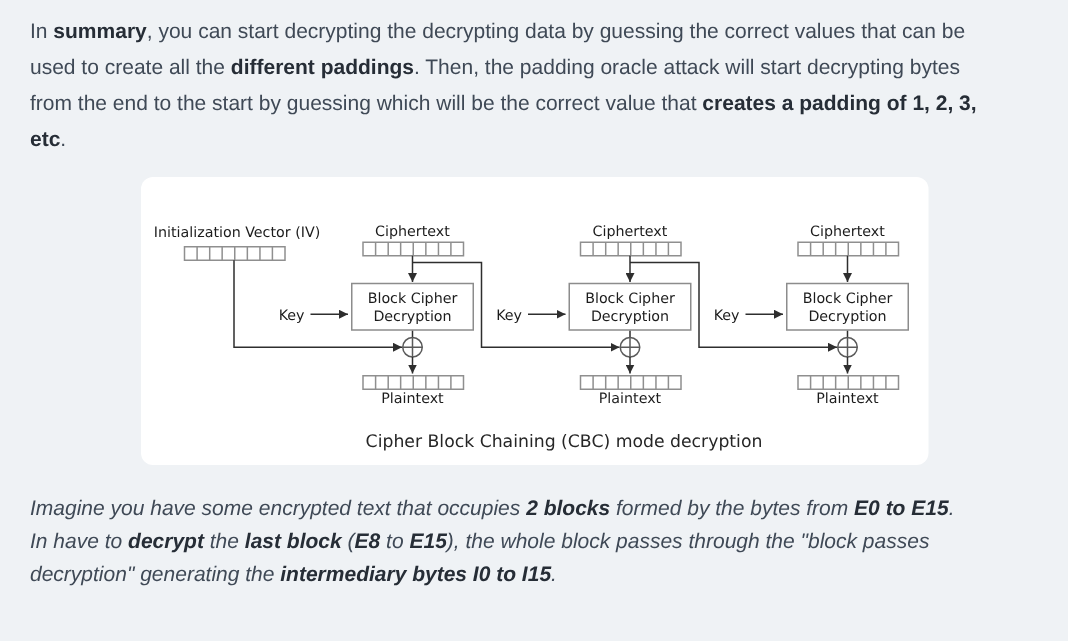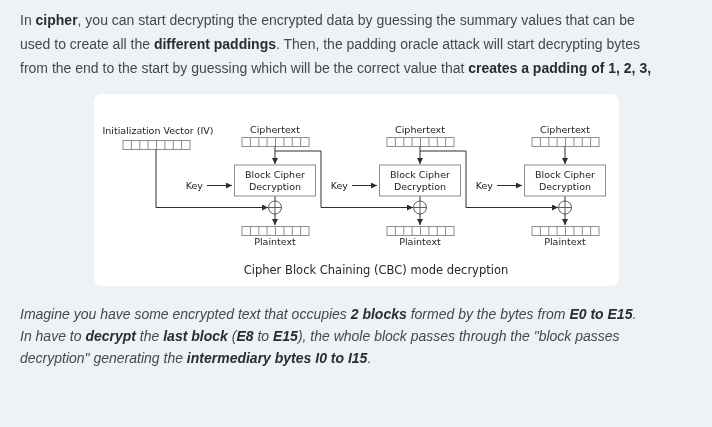--- a/index.html
+++ b/index.html
@@ -33,27 +33,30 @@
   .cellrect { stroke: #8f8f8f; stroke-width: 1; fill: #ffffff; }
   .celldiv { stroke: #8f8f8f; stroke-width: 1; fill: none; }
 </style>
 </head>
 <body>
 
 <main>
 
   <p class="para p1">
     <span class="line">
-      <span>In </span><span class="b">cipher</span><span>, you can start decrypting the encrypted data by guessing the summary values that can be</span>
+      <span>In </span><span class="b">summary</span><span>, you can start decrypting the decrypting data by guessing the correct values that can be</span>
     </span>
     <span class="line">
       <span>used to create all the </span><span class="b">different paddings</span><span>. Then, the padding oracle attack will start decrypting bytes</span>
     </span>
     <span class="line">
       <span>from the end to the start by guessing which will be the correct value that </span><span class="b">creates a padding of 1, 2, 3,</span>
+    </span>
+    <span class="line">
+      <span class="b">etc</span><span>.</span>
     </span>
   </p>
 
   <figure class="diagram-card" style="margin-top:14px;">
     <svg width="525" height="192" viewBox="0 0 525 192">
       <defs>
         <marker id="arr" viewBox="0 0 10 10" refX="10" refY="5" markerWidth="6" markerHeight="6" orient="auto">
           <path d="M0 0 L10 5 L0 10 z" fill="#2e2e2e"></path>
         </marker>
         <g id="cells">

